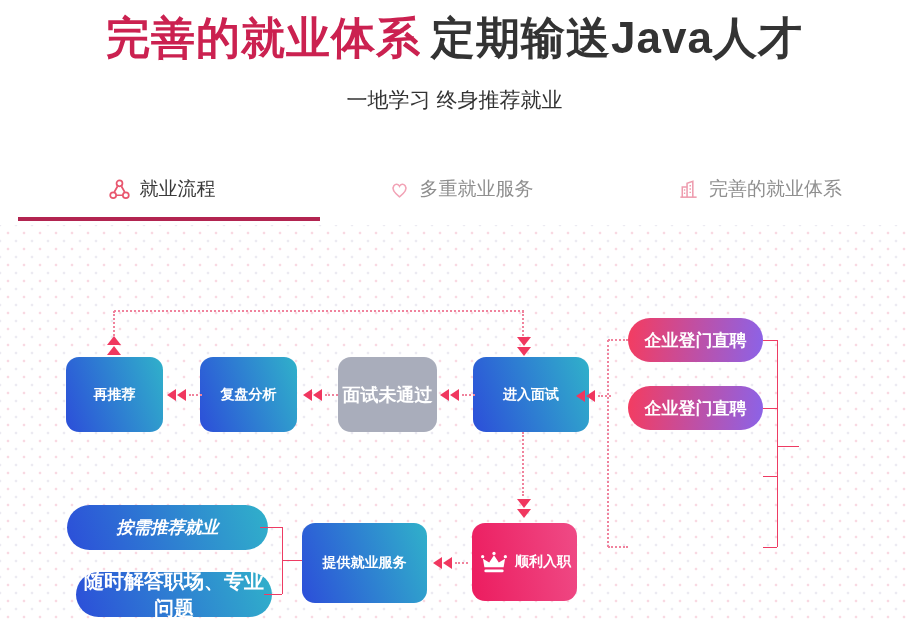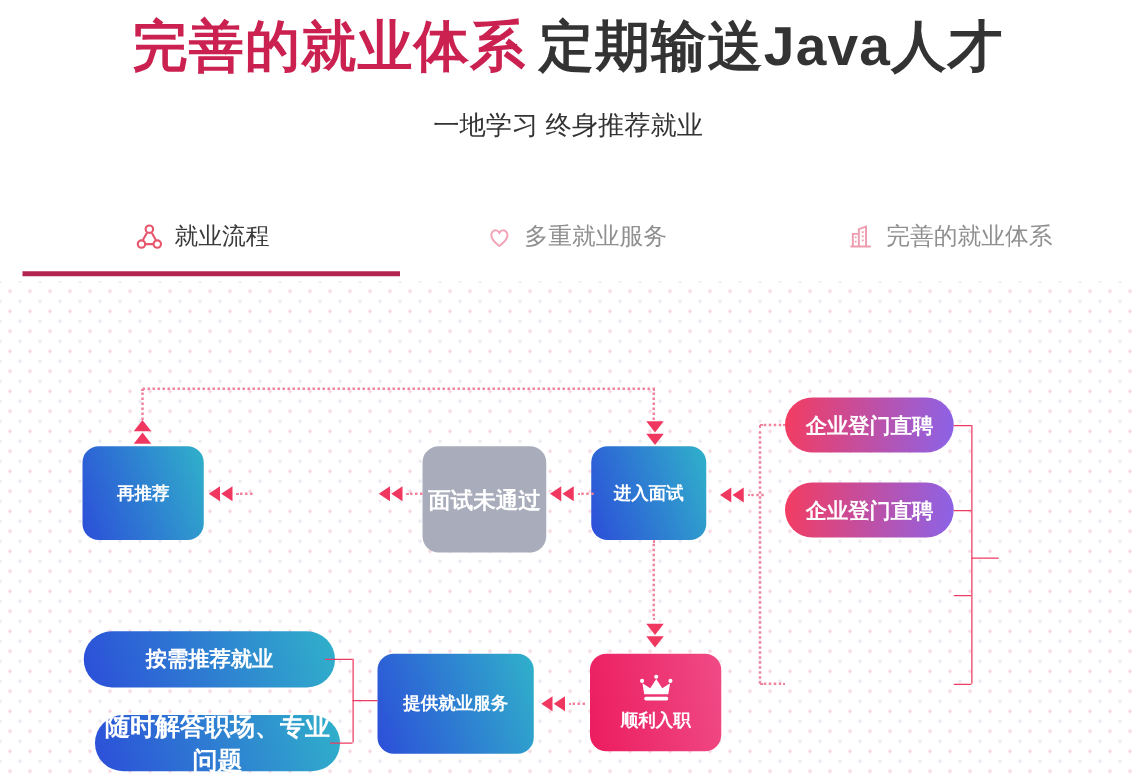--- a/index.html
+++ b/index.html
@@ -26,21 +26,21 @@
           radial-gradient(rgba(233,130,160,0.30) 1.1px, transparent 1.7px),
           radial-gradient(rgba(175,168,198,0.24) 1.1px, transparent 1.7px);
         background-size:16px 16px,16px 16px;
         background-position:0 0,8px 8px;}
 
   .box{position:absolute;border-radius:13px;color:#fff;font-weight:bold;font-size:14px;
        display:flex;align-items:center;justify-content:center;text-align:center;}
   .box.blue{background:linear-gradient(70deg,var(--box-blue-start),var(--box-blue-end));}
   .box.gray{background:var(--box-gray);}
   .box.pink{background:linear-gradient(80deg,var(--onboard-start),var(--onboard-end));
-            flex-direction:column;gap:5px;}
+            flex-direction:row;gap:5px;}
 
   .pill{position:absolute;border-radius:24px;color:#fff;font-weight:bold;font-size:17px;
         display:flex;align-items:center;justify-content:center;text-align:center;}
   .pill.blue{background:linear-gradient(70deg,var(--box-blue-start),var(--box-blue-end));}
   .pill.grad{background:linear-gradient(95deg,var(--pill-red),var(--pill-purple));}
 
   
   .dot-h{position:absolute;height:0;border-top:2px dotted var(--connector-dotted);}
   .dot-v{position:absolute;width:0;border-left:2px dotted var(--connector-dotted);}
   .sol-h{position:absolute;height:0;border-top:1.5px solid var(--connector-solid);}
@@ -114,22 +114,23 @@
     <div class="arr-v" style="left:106px;top:111px;">
         <i class="tu"></i>
         <i class="tu"></i>
       </div>
     <div class="arr-v" style="left:516px;top:111px;">
         <i class="td"></i>
         <i class="td"></i>
       </div>
 
     <div class="box blue" style="left:66px;top:132px;width:97px;height:75px;">再推荐</div>
-    <div class="box gray" style="left:338px;top:132px;width:99px;height:85px;font-size:18px;">面试未通过</div>
-    <div class="box blue" style="left:473px;top:132px;width:92px;height:75px;">进入面试</div>
+    <div class="box blue" style="left:200px;top:132px;width:97px;height:75px;">复盘分析</div>
+    <div class="box gray" style="left:338px;top:132px;width:99px;height:75px;font-size:18px;">面试未通过</div>
+    <div class="box blue" style="left:473px;top:132px;width:116px;height:75px;">进入面试</div>
 
     <div class="arr-l" style="left:167px;top:163px;">
         <i class="tl"></i>
         <i class="tl"></i>
         <i class="tail-h"></i>
       </div>
     <div class="arr-l" style="left:303px;top:163px;">
         <i class="tl"></i>
         <i class="tl"></i>
         <i class="tail-h"></i>
@@ -192,21 +193,21 @@
     </div>
 
     <div class="arr-l" style="left:433px;top:331px;">
         <i class="tl"></i>
         <i class="tl"></i>
         <i class="tail-h"></i>
       </div>
 
     <div class="box blue" style="left:302px;top:298px;width:125px;height:80px;font-size:14px;">提供就业服务</div>
 
-    <div class="pill blue" style="left:67px;top:280px;width:201px;height:45px;">按需推荐就业</div>
+    <div class="pill blue" style="left:67px;top:280px;width:201px;height:45px;font-style:italic;">按需推荐就业</div>
     <div class="pill blue" style="left:76px;top:347px;width:196px;height:45px;font-size:20px;">随时解答职场、专业问题</div>
 
     <i class="sol-h" style="left:260px;top:302px;width:22px;"></i>
     <i class="sol-h" style="left:264px;top:369px;width:18px;"></i>
     <i class="sol-v" style="left:282px;top:302px;height:67px;"></i>
     <i class="sol-h" style="left:282px;top:335px;width:20px;"></i>
 
   </div>
 </div>
 

